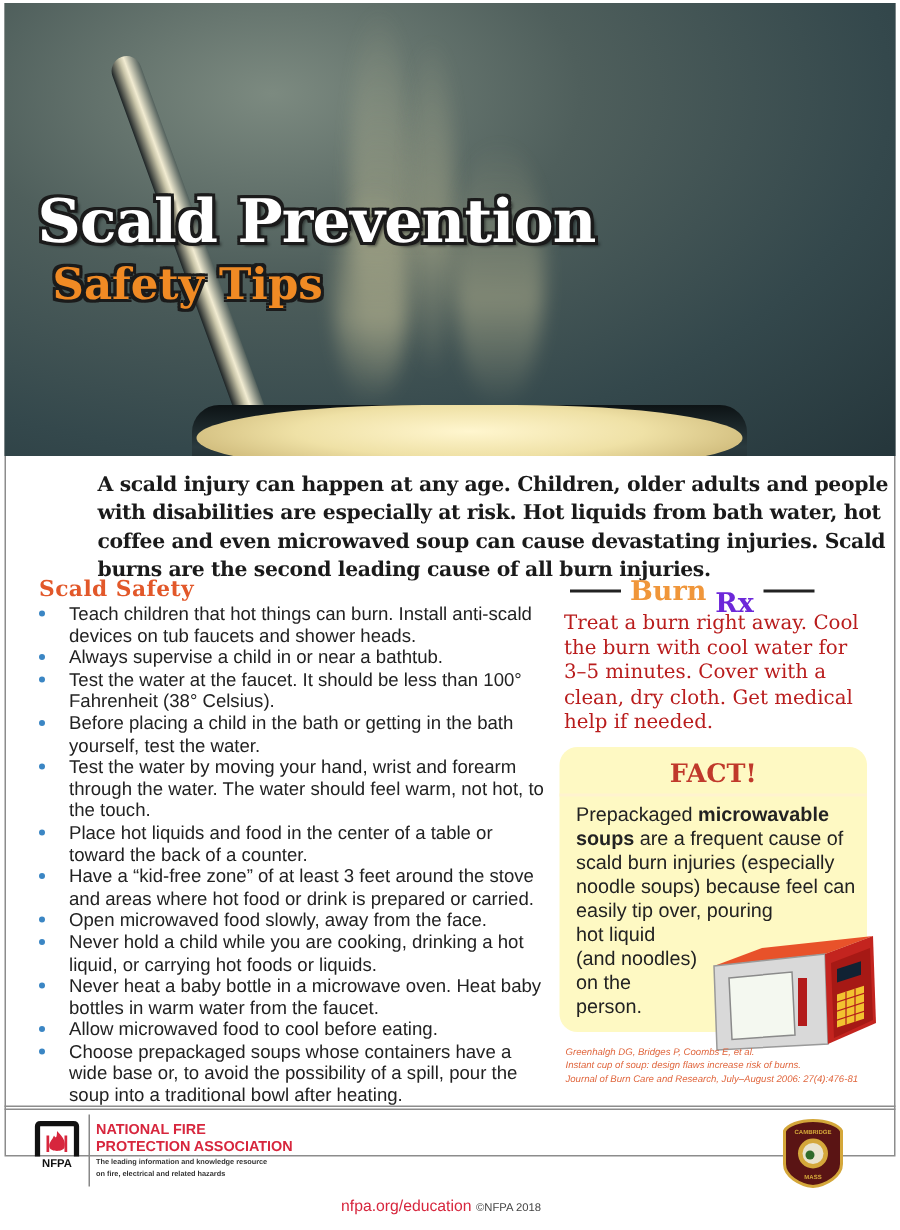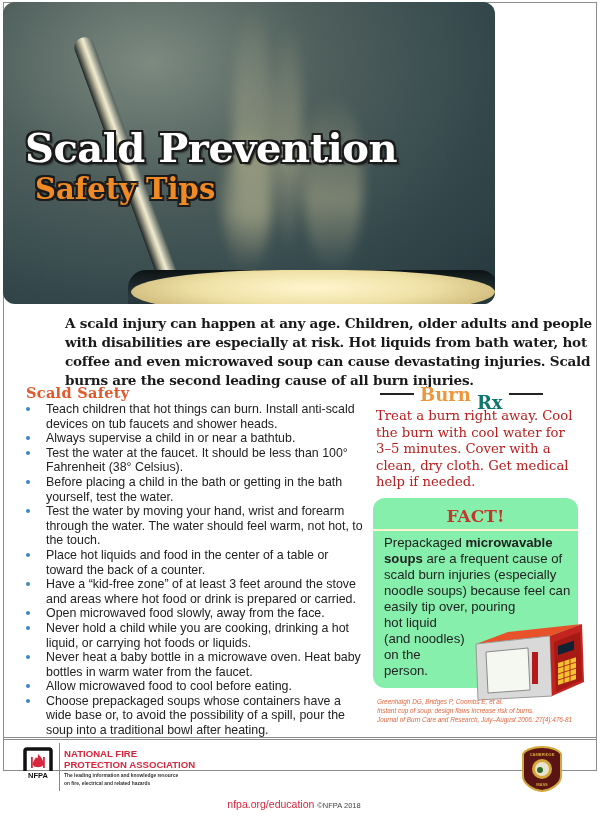--- a/index.html
+++ b/index.html
@@ -6,24 +6,23 @@
   html, body { width: 600px; height: 820px; background: #ffffff; overflow: hidden; }
   body { position: relative; font-family: "DejaVu Sans", sans-serif; color: #222; }
 
   .frame {
     position: absolute; left: 3px; top: 2px; width: 594px; height: 769px;
     border: 1px solid #8c8c8c; background: #fff;
   }
 
   
   .hero {
-    position: absolute; left: 3px; top: 2px; width: 492px; height: 302px;
+    position: absolute; left: 3px; top: 2px; width: 594px; height: 302px;
     overflow: hidden;
     background: radial-gradient(ellipse at 30% 20%, #7c8a80 0%, #4f5f5c 35%, #34484c 70%, #25363b 100%);
-    border-radius: 12px;
   }
   .hero .steam {
     position: absolute; border-radius: 50%;
     filter: blur(6px); opacity: 0.45;
     background: linear-gradient(180deg, rgba(230,220,170,0) 0%, rgba(230,220,170,0.8) 60%, rgba(240,230,180,0) 100%);
   }
   .hero .cup {
     position: absolute; left: 125px; top: 268px; width: 370px; height: 70px;
     border-radius: 18px 18px 0 0;
     background: linear-gradient(180deg, #0d1315 0%, #2a3a3e 40%, #0c1214 100%);
@@ -83,30 +82,30 @@
     background: #3b86c4;
   }
 
   
   .burnrx-heading {
     position: absolute; left: 380px; top: 383px; width: 200px; height: 22px;
     display: flex; align-items: center; justify-content: flex-start; gap: 6px;
   }
   .burnrx-heading .rule { width: 34px; height: 2px; background: #222; }
   .burnrx-heading .burn { font-family: "DejaVu Serif", serif; font-weight: bold; font-size: 18px; color: #f0963a; }
-  .burnrx-heading .rx { font-family: "DejaVu Serif", serif; font-weight: bold; font-size: 18px; color: #0f766e; margin-top: 16px; }
+  .burnrx-heading .rx { font-family: "DejaVu Serif", serif; font-weight: bold; font-size: 18px; color: #6d28d9; margin-top: 16px; }
   .burnrx-text {
     position: absolute; left: 376px; top: 408px; width: 200px;
     font-family: "DejaVu Serif", serif; font-size: 13.2px; line-height: 16.6px; color: #b91c1c;
   }
 
   
   .fact-box {
     position: absolute; left: 373px; top: 498px; width: 205px; height: 190px;
-    background: #86efac; border-radius: 12px;
+    background: #fef9c3; border-radius: 12px;
   }
   .fact-heading {
     position: absolute; left: 0; top: 8px; width: 100%; text-align: center;
     font-family: "DejaVu Serif", serif; font-weight: bold; font-size: 17px; color: #c0392b;
   }
   .fact-divider { position: absolute; left: 0; top: 31px; width: 100%; height: 2px; background: #fff3cf; }
   .fact-text {
     position: absolute; left: 11px; top: 37px; width: 190px;
     font-family: "Liberation Sans", sans-serif; font-size: 13.2px; line-height: 16px; color: #222;
   }

